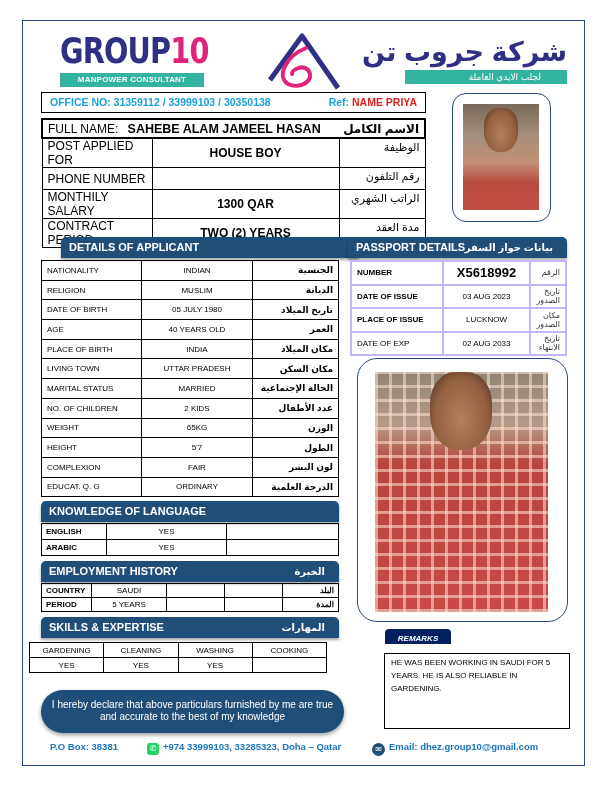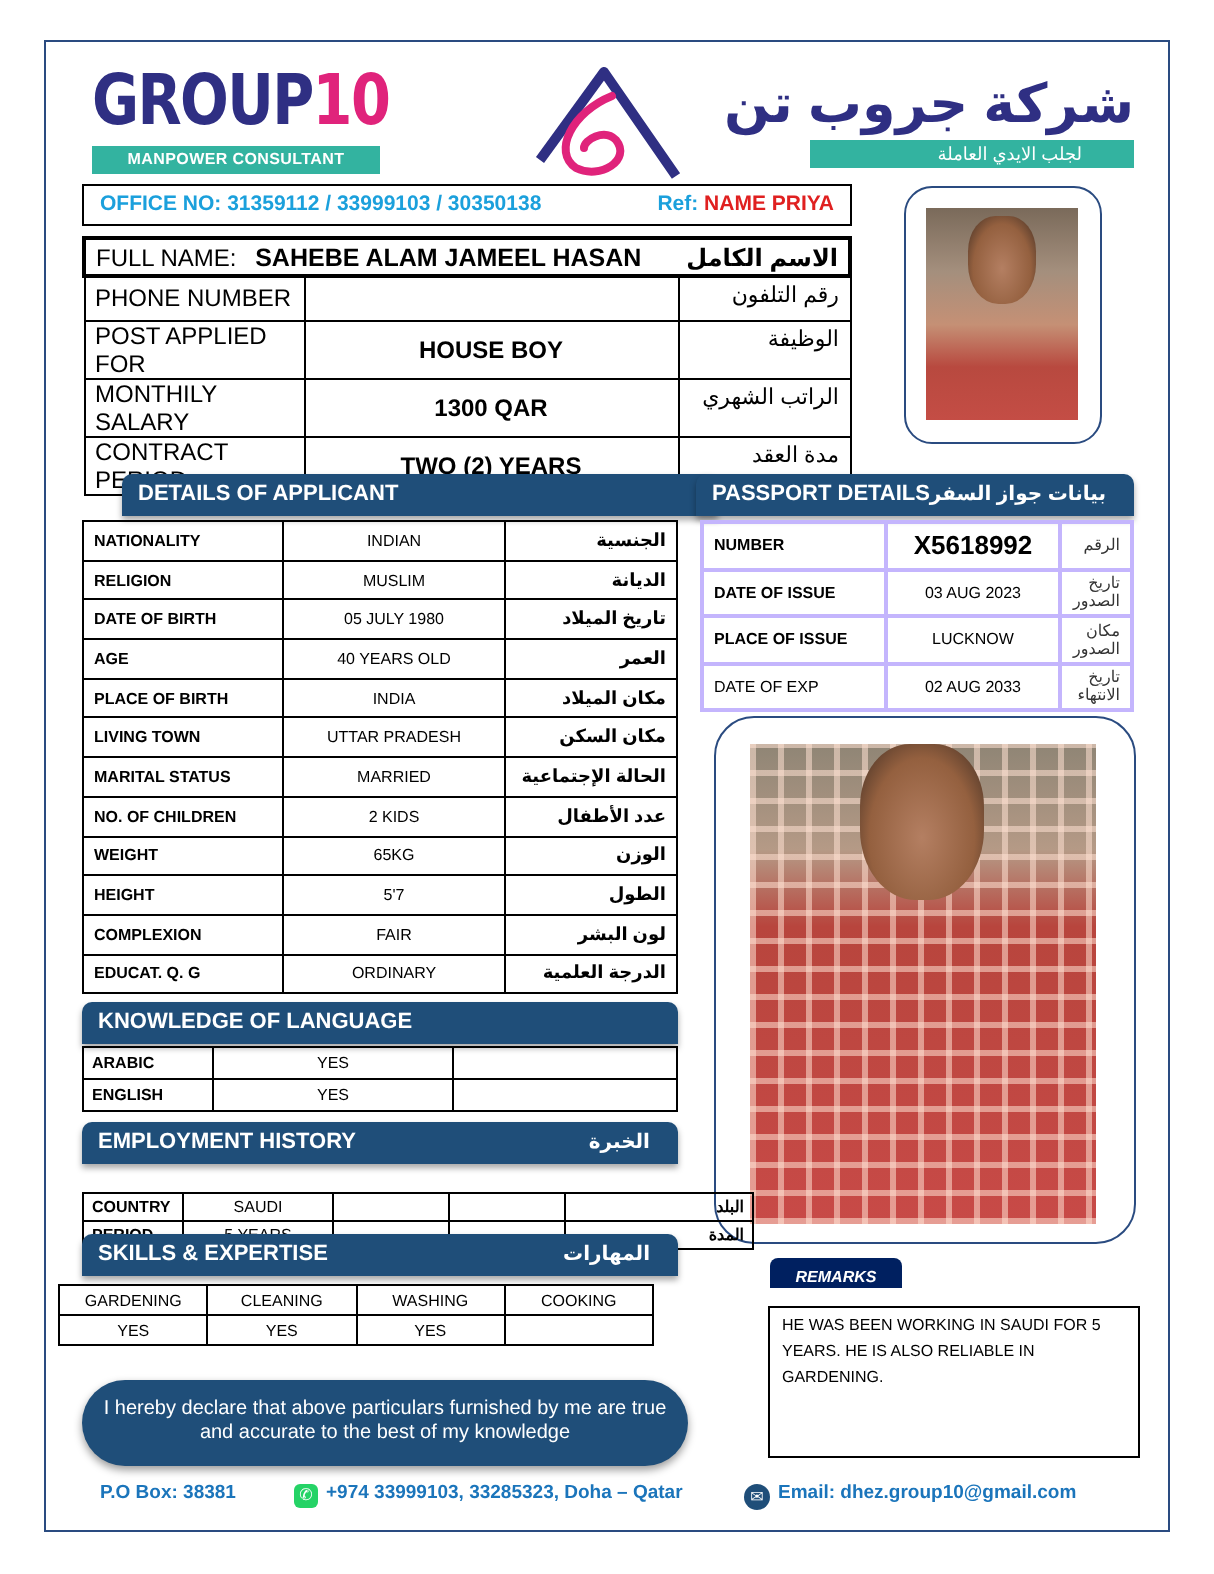--- a/index.html
+++ b/index.html
@@ -2,21 +2,21 @@
 <html><head>
 <meta charset="utf-8">
 <style>
   * { box-sizing: border-box; margin: 0; padding: 0; }
   html, body { width: 607px; height: 787px; background: #ffffff; overflow: hidden; }
   body { font-family: "Liberation Sans", "DejaVu Sans", sans-serif; color: #000; position: relative; }
 
   .frame { position: absolute; left: 22px; top: 20px; width: 563px; height: 746px; border: 1px solid #2a4b80; }
 
   
-  .logo-left { position: absolute; left: 46px; top: 33px; }
+  .logo-left { position: absolute; left: 60px; top: 33px; }
   .logo-text { font-family: "DejaVu Sans", sans-serif; font-weight: bold; font-size: 35px; letter-spacing: -1px; color: #2f2f83; line-height: 36px; transform: scaleX(0.82); transform-origin: left; white-space: nowrap; }
   .logo-text .ten { color: #e0237b; }
   .logo-sub { margin-top: 4px; width: 144px; height: 14px; background: #33b3a0; color: #fff; font-size: 8px; font-weight: bold; text-align: center; line-height: 14px; letter-spacing: 0.2px; }
   .logo-mid { position: absolute; left: 262px; top: 30px; width: 80px; height: 60px; }
   .logo-right { position: absolute; left: 405px; top: 37px; width: 162px; text-align: right; }
   .logo-ar { font-size: 27px; font-weight: bold; color: #2f2f83; line-height: 30px; direction: rtl; white-space: nowrap; }
   .logo-ar-sub { margin-top: 3px; width: 162px; height: 14px; background: #33b3a0; color: #fff; font-size: 9px; text-align: right; padding-right: 26px; line-height: 14px; direction: rtl; }
 
   
   .office { position: absolute; left: 41px; top: 92px; width: 385px; height: 21px; border: 1px solid #000; font-weight: bold; font-size: 10.5px; color: #1ba0dc; line-height: 19px; padding-left: 8px; }
@@ -47,41 +47,41 @@
   .photo-head { position: absolute; left: 430px; top: 372px; width: 62px; height: 78px; border-radius: 40% 40% 45% 45%; background: radial-gradient(ellipse at 50% 60%, #b47f62 0%, #94603f 60%, #3b2b22 100%); }
   .photo-head-s { position: absolute; left: 484px; top: 108px; width: 34px; height: 44px; border-radius: 40% 40% 45% 45%; background: radial-gradient(ellipse at 50% 60%, #b47f62 0%, #94603f 60%, #3b2b22 100%); }
 
   
   .sec { position: absolute; height: 21px; background: #1f4e79; color: #fff; font-weight: bold; font-size: 11px; line-height: 21px; padding-left: 8px; border-radius: 5px 5px 0 0; box-shadow: 0 2px 3px rgba(0,0,0,0.35); }
   .sec .sec-ar { position: absolute; right: 14px; top: 0; direction: rtl; font-size: 10px; }
 
   
   .app-tbl { position: absolute; left: 41px; top: 260px; width: 298px; }
   .app-tbl td { border: 1px solid #000; height: 19.7px; font-size: 8px; padding: 0 5px; }
-  .app-tbl .k { width: 100px; font-weight: bold; }
+  .app-tbl .k { width: 100px; font-weight: normal; }
   .app-tbl .v { text-align: center; }
   .app-tbl .ar { width: 86px; text-align: right; font-weight: bold; direction: rtl; font-size: 9px; }
 
   
   .pp-tbl { position: absolute; left: 350px; top: 260px; width: 217px; }
   .pp-tbl td { border: 2px solid #c4b5fd; height: 23.5px; font-size: 8px; padding: 0 5px; }
   .pp-tbl .k { width: 92px; font-weight: bold; }
   .pp-tbl .k.light { font-weight: normal; }
   .pp-tbl .v { text-align: center; }
   .pp-tbl .v.big { font-size: 13px; font-weight: bold; }
   .pp-tbl .ar { width: 36px; text-align: right; direction: rtl; font-size: 8px; line-height: 9px; color: #333; }
 
   
   .lang-tbl { position: absolute; left: 41px; top: 523px; width: 298px; }
   .lang-tbl td { border: 1px solid #000; height: 16px; font-size: 8px; padding: 0 4px; }
   .lang-tbl .k { width: 65px; font-weight: bold; }
   .lang-tbl .v { width: 120px; text-align: center; }
 
   
-  .emp-tbl { position: absolute; left: 41px; top: 583px; width: 336px; margin-top: 13px; }
+  .emp-tbl { position: absolute; left: 41px; top: 583px; width: 298px; }
   .emp-tbl td { border: 1px solid #000; height: 14px; font-size: 8px; padding: 0 4px; }
   .emp-tbl .k { width: 50px; font-weight: bold; }
   .emp-tbl .v { width: 75px; text-align: center; }
   .emp-tbl .e { width: 58px; }
   .emp-tbl .ar { text-align: right; direction: rtl; font-weight: bold; font-family: Liberation Serif, serif; }
 
   
   .sk-tbl { position: absolute; left: 29px; top: 642px; width: 298px; }
   .sk-tbl td { border: 1px solid #000; height: 15px; font-size: 8px; text-align: center; width: 25%; }
 
@@ -125,30 +125,30 @@
 <table class="top-tbl">
   <tbody>
       <tr class="name-row">
     <td colspan="3">
       <span class="fn-label">FULL NAME:</span>
       <span class="fn-val">SAHEBE ALAM JAMEEL HASAN</span>
       <span class="fn-ar">الاسم الكامل</span>
     </td>
   </tr>
   <tr>
+    <td class="k">POST APPLIED FOR</td>
+    <td class="v">HOUSE BOY</td>
+    <td class="ar">الوظيفة</td>
+  </tr>
+  <tr>
     <td class="k">PHONE NUMBER</td>
     <td class="v"></td>
     <td class="ar">رقم التلفون</td>
   </tr>
   <tr>
-    <td class="k">POST APPLIED FOR</td>
-    <td class="v">HOUSE BOY</td>
-    <td class="ar">الوظيفة</td>
-  </tr>
-  <tr>
     <td class="k">MONTHILY SALARY</td>
     <td class="v">1300 QAR</td>
     <td class="ar">الراتب الشهري</td>
   </tr>
   <tr>
     <td class="k">CONTRACT PERIOD</td>
     <td class="v">TWO (2) YEARS</td>
     <td class="ar">مدة العقد</td>
   </tr>
 </tbody>
@@ -258,26 +258,26 @@
 <div class="photo-big-frame"></div>
 <div class="photo-big"></div>
 <div class="photo-head"></div>
 
 <div class="sec" style="left:41px; top:501px; width:298px;">
   <span>KNOWLEDGE OF LANGUAGE</span>
 </div>
 <table class="lang-tbl">
   <tbody>
       <tr>
-        <td class="k">ARABIC</td>
+        <td class="k">ENGLISH</td>
         <td class="v">YES</td>
         <td></td>
       </tr>
   <tr>
-        <td class="k">ENGLISH</td>
+        <td class="k">ARABIC</td>
         <td class="v">YES</td>
         <td></td>
       </tr>
 </tbody>
   </table>
 
 <div class="sec" style="left:41px; top:561px; width:298px;">
   <span>EMPLOYMENT HISTORY</span>
   <span class="sec-ar">الخبرة</span>
 </div>

